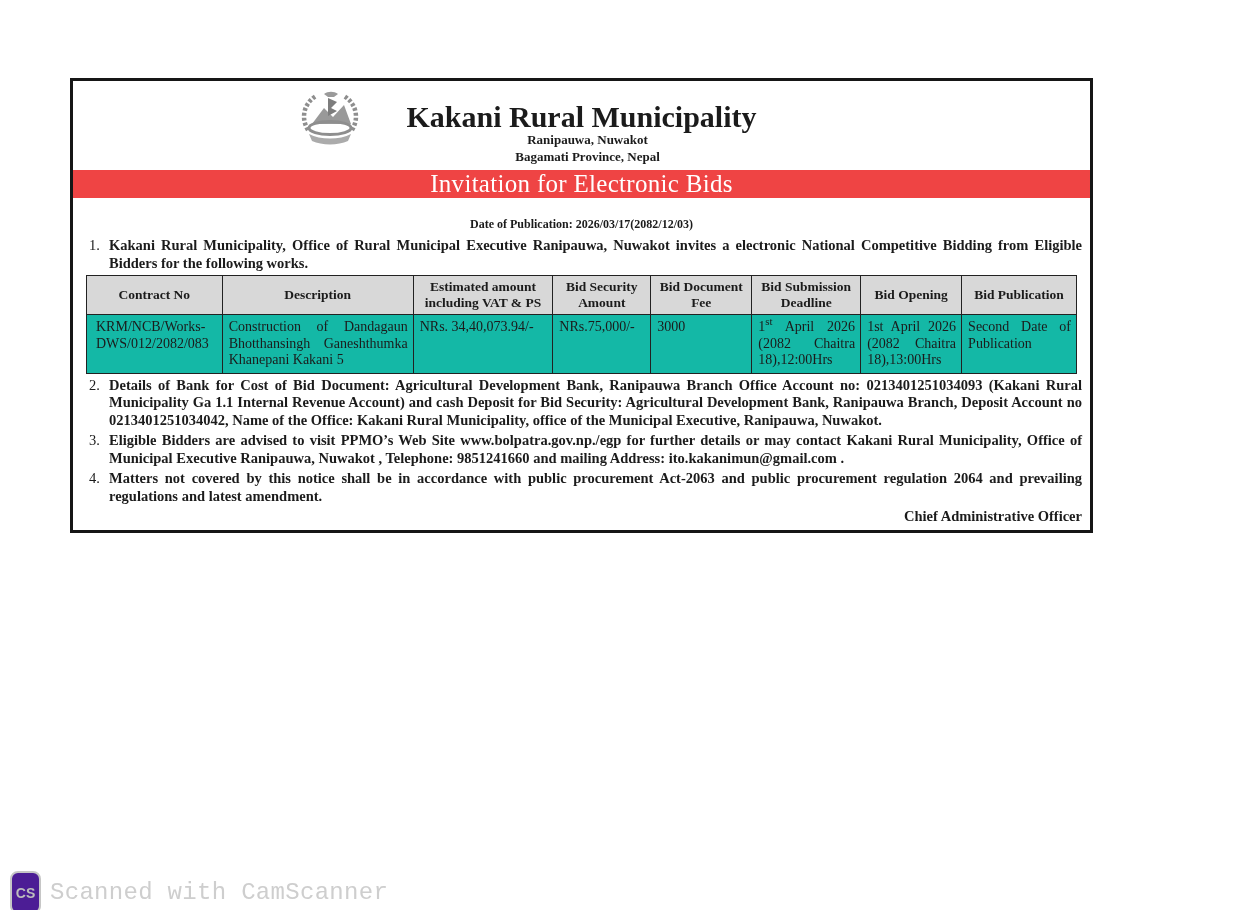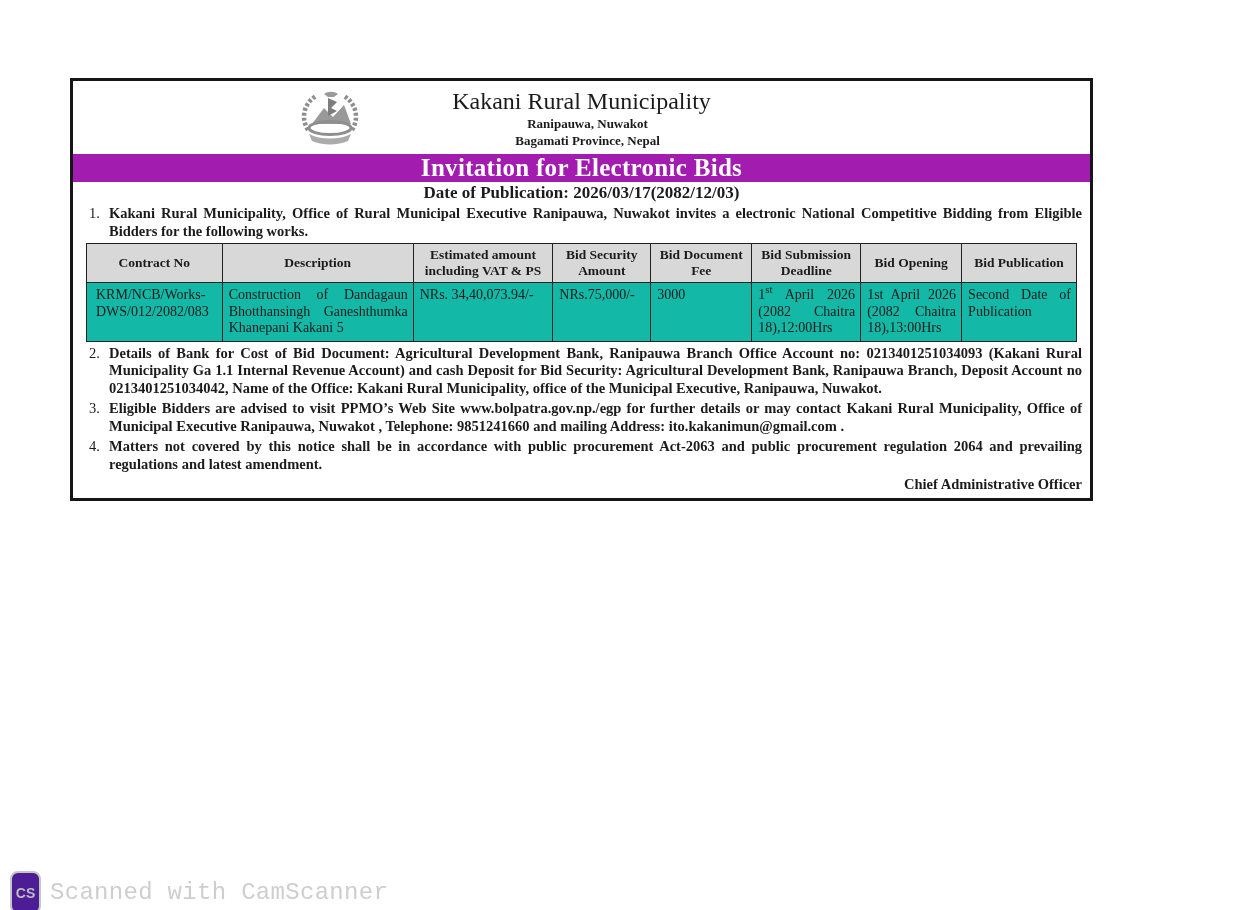--- a/index.html
+++ b/index.html
@@ -25,41 +25,41 @@
   .letterhead {
     position: relative;
     text-align: center;
     padding: 6px 0 5px 0;
   }
   .logo-wrap {
     position: absolute;
     left: 221px; top: 7px;
     width: 72px; height: 58px;
   }
-  .org-name   { font-size: 24px; font-weight: normal; line-height: 28px; }
+  .org-name   { font-size: 30px; font-weight: bold; line-height: 28px; margin-top: 16px; }
   .office-name{ font-size: 22px; font-weight: bold; line-height: 27px; }
   .addr       { font-size: 13px; font-weight: bold; line-height: 17px; margin-left: 12px; }
 
   .banner {
-    background: #a21caf;
+    background: #ef4444;
     color: #ffffff;
     text-align: center;
     font-size: 25px;
-    font-weight: bold;
+    font-weight: normal;
     line-height: 27px;
     padding: 0 0 1px 0;
     letter-spacing: 0.3px;
   }
 
   .pub-date {
     text-align: center;
     font-weight: bold;
-    font-size: 17px;
+    font-size: 12px;
     line-height: 17px;
-    padding-top: 2px;
+    padding-top: 18px;
   }
 
   .items { padding: 1px 8px 0 8px; }
   .item { display: flex; font-size: 14.5px; line-height: 17.5px; margin-top: 3px; }
   .item-num { flex: 0 0 20px; padding-left: 8px; flex-basis: 28px; }
   .item-text { flex: 1; text-align: justify; font-weight: bold; }
 
   table.bid-table {
     width: calc(100% - 10px);
     margin: 3px 5px 1px 5px;

